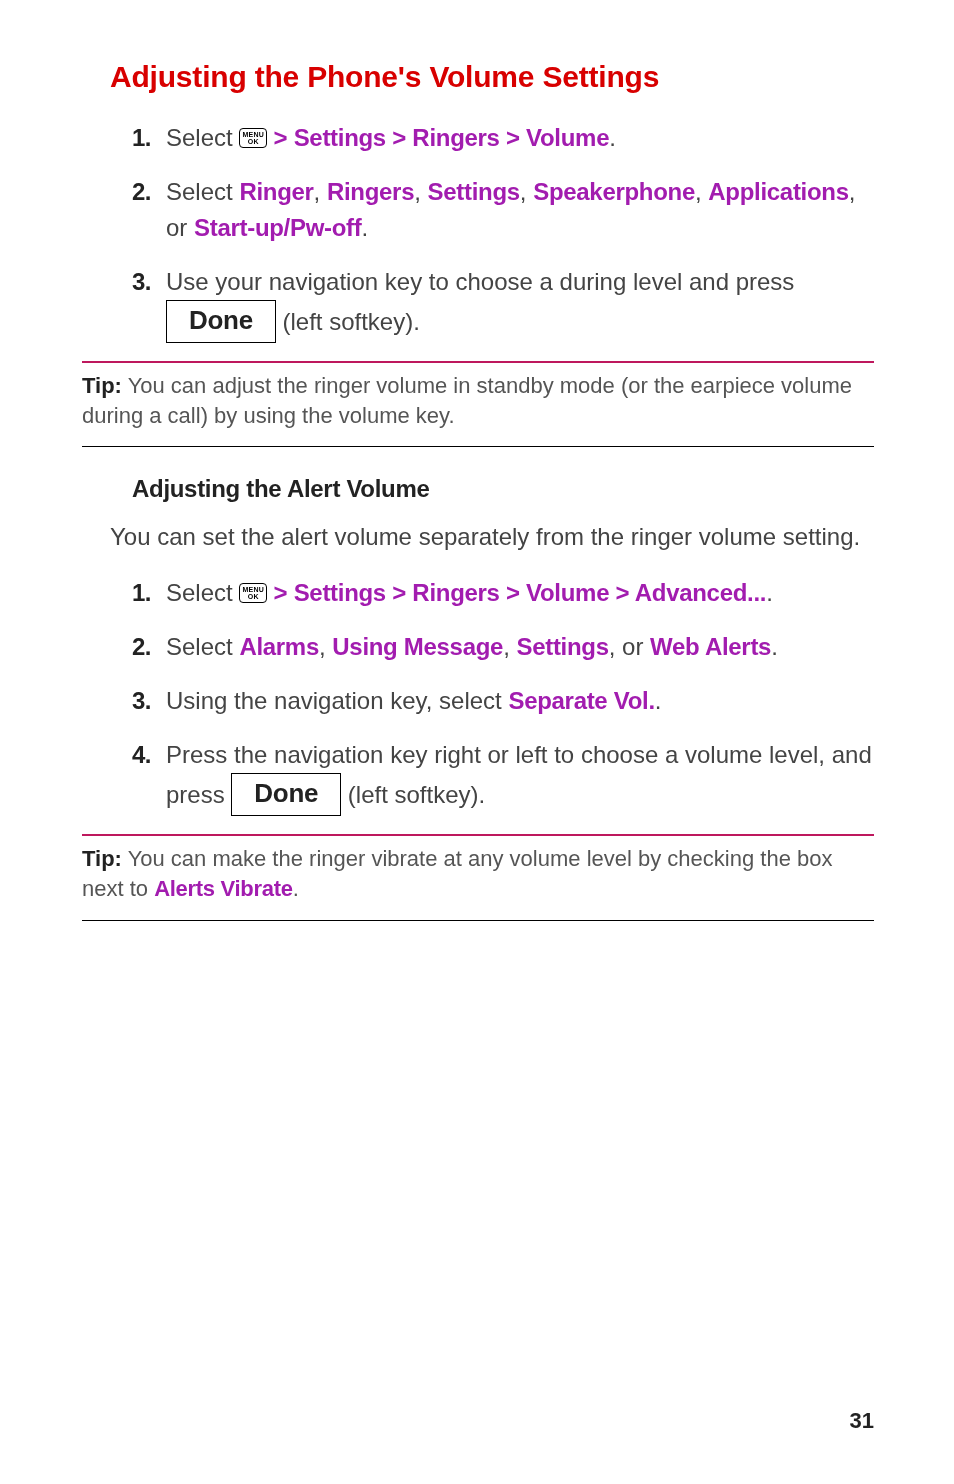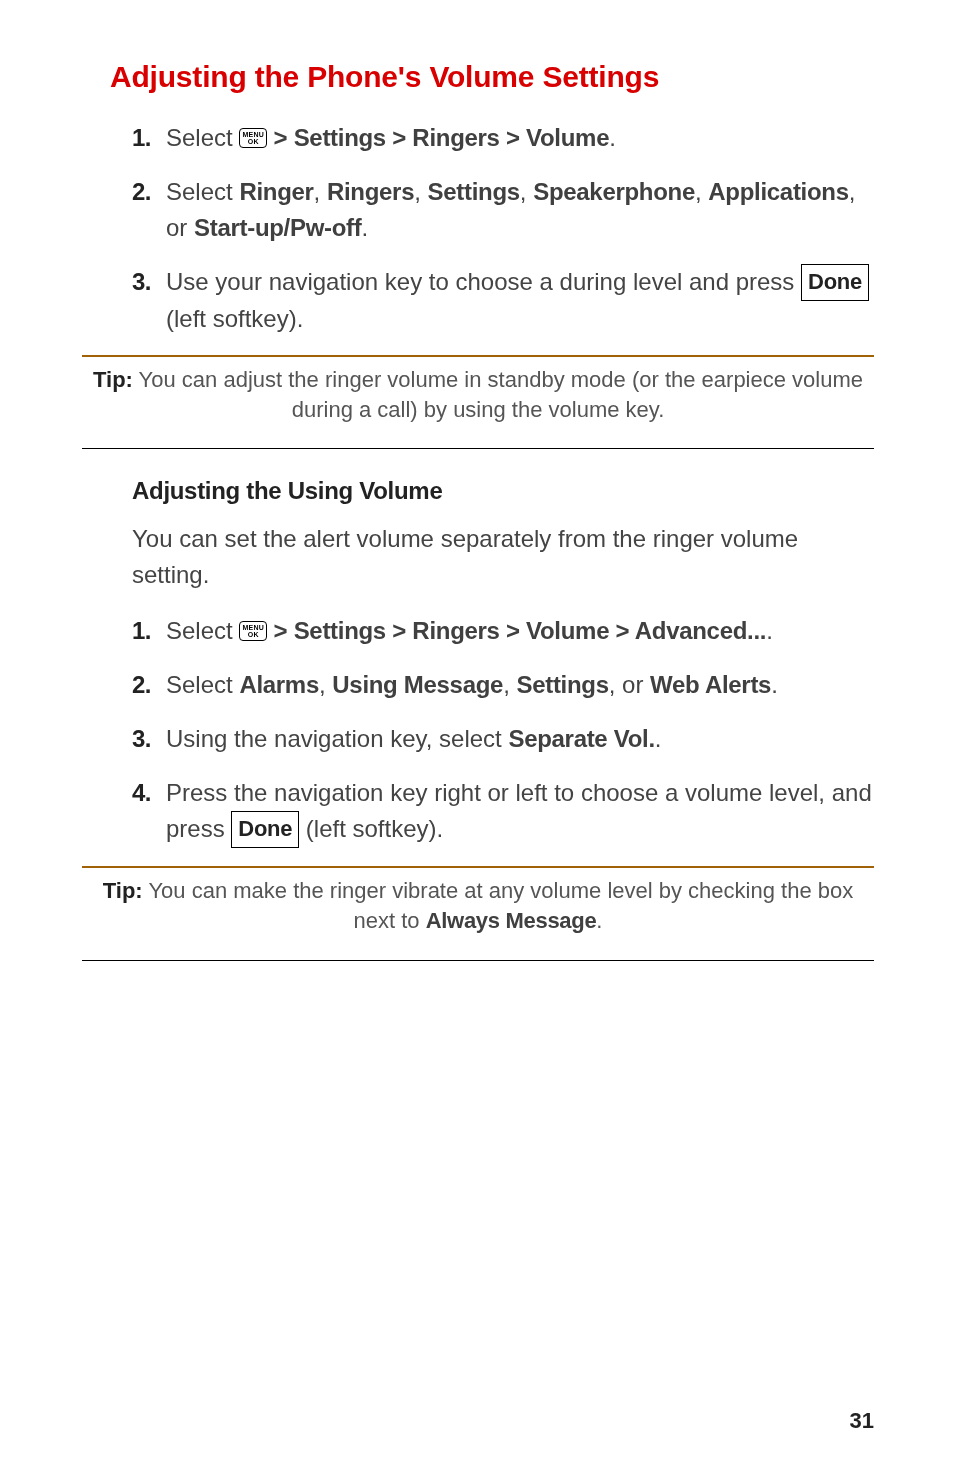--- a/index.html
+++ b/index.html
@@ -33,75 +33,73 @@
     }
     .step-num {
       position: absolute;
       left: 0;
       top: 0;
       font-weight: 600;
       color: #222;
       font-family: Helvetica, Arial, sans-serif;
       letter-spacing: -0.5px;
     }
-    .bold { font-weight: 600; color: #404040; font-family: Helvetica, Arial, sans-serif; letter-spacing: -0.3px; }
+    .bold { font-weight: 600; color: #a21caf; font-family: Helvetica, Arial, sans-serif; letter-spacing: -0.3px; }
     .icon-menuok {
       display: inline-block;
       border: 1.2px solid #000;
       border-radius: 4px;
       font-size: 8px;
       line-height: 1.0;
       font-weight: 700;
       padding: 2px 2px;
       vertical-align: 2px;
       font-family: Helvetica, Arial, sans-serif;
       text-align: center;
       color: #000;
     }
     .icon-menuok .line1 { display: block; font-size: 7px; letter-spacing: 0.3px; }
     .icon-menuok .line2 { display: block; font-size: 7px; letter-spacing: 0.3px; }
     .key-box {
       display: inline-block;
       border: 1px solid #000;
-      padding: 0 6px 2px;
+      padding: 0 22px 2px;
       font-weight: 600;
       color: #222;
       font-family: Helvetica, Arial, sans-serif;
-      font-size: 22px;
+      font-size: 26px;
       vertical-align: 1px;
       letter-spacing: -0.3px;
     }
     .tip-box {
-      border-top: 2px solid #a16207;
+      border-top: 2px solid #be185d;
       border-bottom: 1.5px solid #000;
-      padding: 8px 0 24px 0;
+      padding: 8px 0 16px 0;
       margin: 8px 0 28px -28px;
       font-size: 22px;
       color: #555;
       font-family: "Helvetica Neue Condensed", "Arial Narrow", Helvetica, Arial, sans-serif;
       font-stretch: condensed;
       line-height: 1.35;
-      text-align: center;
     }
     .tip-label { font-weight: 700; color: #222; }
     .sub-title {
       font-size: 24px;
       font-weight: 600;
       color: #222;
       margin-bottom: 16px;
       margin-left: 22px;
       font-family: Helvetica, Arial, sans-serif;
       letter-spacing: -0.3px;
     }
     .body-text {
       font-size: 24px;
       line-height: 1.5;
       color: #444;
       margin-bottom: 20px;
-      margin-left: 22px;
       font-weight: 300;
     }
     .page-num {
       position: absolute;
       bottom: 50px;
       right: 80px;
       font-weight: 700;
       font-size: 22px;
       color: #222;
       font-family: Helvetica, Arial, sans-serif;
@@ -125,21 +123,21 @@
   <li>
     <span class="step-num">3.</span>
     <span>Use your navigation key to choose  a during level and press </span><span class="key-box">Done</span><span> (left softkey).</span>
   </li>
 </ol>
 
 <div class="tip-box">
   <span class="tip-label">Tip:</span><span> You can adjust the ringer volume in standby mode (or the earpiece volume during a call) by using the volume key.</span>
 </div>
 
-<h3 class="sub-title">Adjusting the Using Volume</h3>
+<h3 class="sub-title">Adjusting the Alert Volume</h3>
 <p class="body-text">You can set the alert volume separately from the ringer volume setting.</p>
 
 <ol class="step-list">
   <li>
     <span class="step-num">1.</span>
     <span>Select </span><span class="icon-menuok"><span class="line1">MENU</span><span class="line2">OK</span></span><span class="bold"> &gt; Settings &gt; Ringers &gt; Volume &gt; Advanced...</span><span>.</span>
   </li>
   <li>
     <span class="step-num">2.</span>
     <span>Select </span><span class="bold">Alarms</span><span>, </span><span class="bold">Using Message</span><span>, </span><span class="bold">Settings</span><span>, or  </span><span class="bold">Web Alerts</span><span>.</span>
@@ -148,16 +146,16 @@
     <span class="step-num">3.</span>
     <span>Using the navigation key, select </span><span class="bold">Separate Vol.</span><span>.</span>
   </li>
   <li>
     <span class="step-num">4.</span>
     <span>Press the navigation key right or left to choose a volume level, and press </span><span class="key-box">Done</span><span> (left softkey).</span>
   </li>
 </ol>
 
 <div class="tip-box">
-  <span class="tip-label">Tip:</span><span> You can make the ringer vibrate at any volume level by checking the box next to </span><span class="bold">Always Message</span><span>.</span>
+  <span class="tip-label">Tip:</span><span> You can make the ringer vibrate at any volume level by checking the box next to </span><span class="bold">Alerts Vibrate</span><span>.</span>
 </div>
 
 <div class="page-num">31</div>
 
 </body></html>

